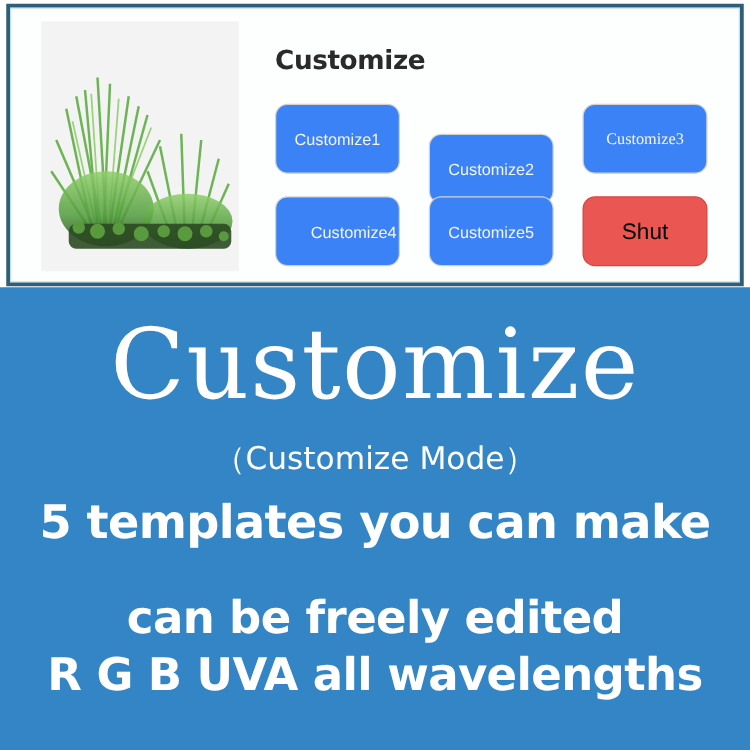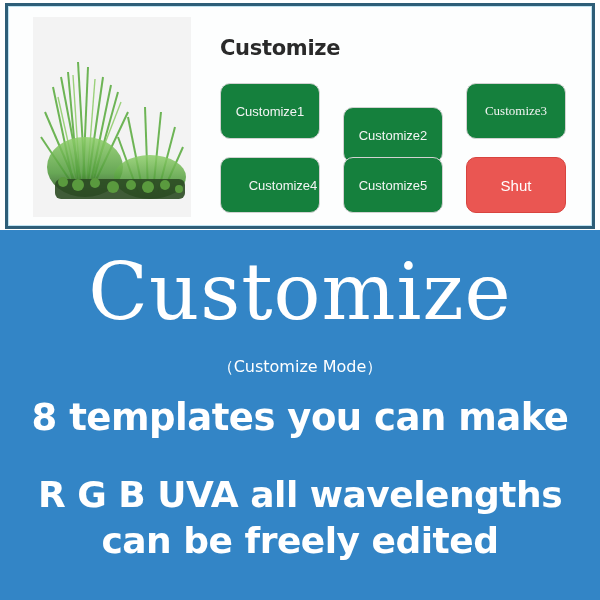--- a/index.html
+++ b/index.html
@@ -30,39 +30,39 @@
       letter-spacing: -0.3px;
     }
 
     .btn {
       position: absolute; width: 100px; height: 56px;
       border-radius: 10px;
       display: flex; align-items: center; justify-content: center;
       font-family: "Liberation Sans", sans-serif;
       font-size: 13px; cursor: pointer;
     }
-    .btn-gray { background: #15803d; color: #f4f4f4; border: 1px solid #d2d2d2; }
-    .btn-red { background: #ea5652; color: #ffffff; border: 1px solid #d8443f; font-size: 15px; }
+    .btn-gray { background: #3b82f6; color: #f4f4f4; border: 1px solid #d2d2d2; }
+    .btn-red { background: #ea5652; color: #000000; border: 1px solid #d8443f; font-size: 18px; }
 
     .blue-area {
       position: absolute; left: 0; top: 230px; width: 600px; height: 370px;
       background: #3385c6;
       color: #ffffff;
       text-align: center;
     }
     .big-title {
       position: absolute; left: 0; top: 12px; width: 600px;
       font-family: "DejaVu Serif", serif;
       font-size: 78px; line-height: 100px;
       letter-spacing: 1px;
     }
     .subtitle {
       position: absolute; left: 0; top: 120px; width: 600px;
       font-family: "DejaVu Sans", sans-serif;
-      font-size: 16px; line-height: 34px;
+      font-size: 25px; line-height: 34px;
     }
     .line-templates {
       position: absolute; left: 0; top: 160px; width: 600px;
       font-family: "DejaVu Sans", sans-serif;
       font-weight: bold;
       font-size: 37px; line-height: 56px;
       letter-spacing: -0.5px;
       white-space: nowrap;
     }
     .line-rgb {
@@ -141,18 +141,18 @@
     <div class="btn btn-gray" style="left:458px; top:77px;font-family:Liberation Serif, serif;">Customize3</div>
     <div class="btn btn-gray" style="left:212px; top:151px;padding-left:26px;">Customize4</div>
     <div class="btn btn-gray" style="left:335px; top:151px;">Customize5</div>
     <div class="btn btn-red" style="left:458px; top:151px;">Shut</div>
   </div>
 </div>
 
 <div class="blue-area">
   <div class="big-title">Customize</div>
   <div class="subtitle">（Customize Mode）</div>
-  <div class="line-templates">8 templates you can make</div>
+  <div class="line-templates">5 templates you can make</div>
   <div class="line-rgb">
+    <div>can be freely edited</div>
     <div>R G B UVA all wavelengths</div>
-    <div>can be freely edited</div>
   </div>
 </div>
 
 </body></html>

